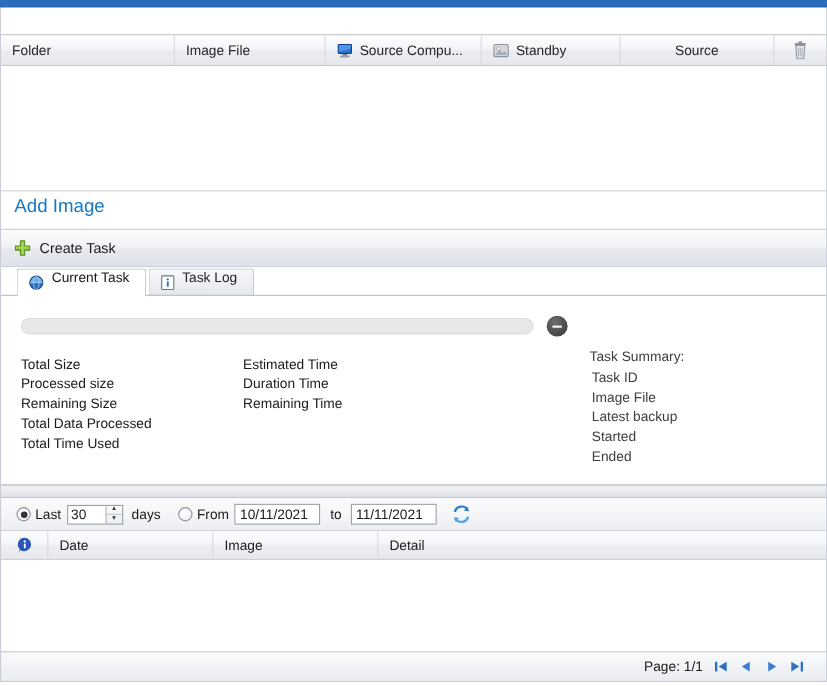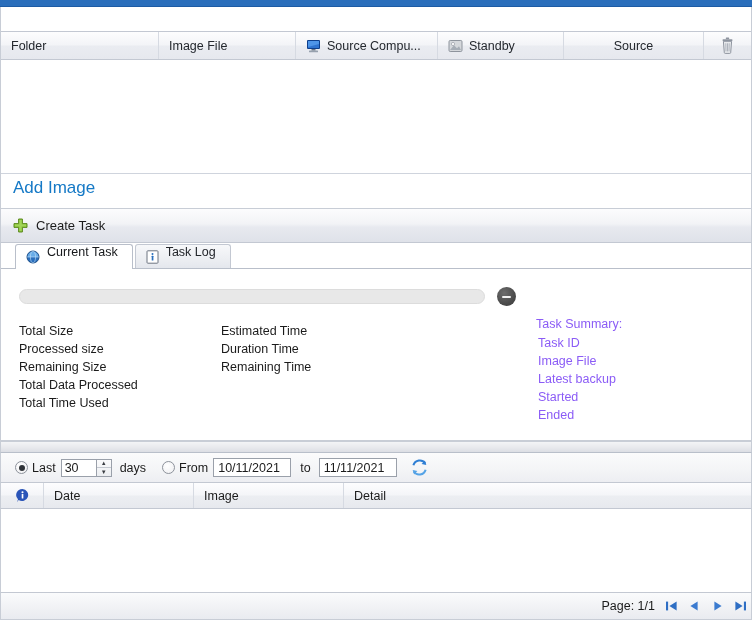--- a/index.html
+++ b/index.html
@@ -216,21 +216,21 @@
   .stats .col.a { left: 0; }
   .stats .col.b { left: 202px; }
   .stats div.item { white-space: nowrap; }
 
   .summary {
     position: absolute;
     top: 46px;
     left: 535px;
     font-size: 12.5px;
     line-height: 18px;
-    color: #8b5cf6;
+    color: #404040;
   }
   .summary .title { margin-bottom: 1px; }
   .summary .item { padding-left: 2px; white-space: nowrap; }
 
   
   .splitter {
     flex: 0 0 auto;
     height: 10px;
     background: linear-gradient(to bottom, #f3f4f6 0%, #e9eaee 50%, #dcdee4 100%);
     border-top: 1px solid #c8cdd6;
@@ -342,21 +342,21 @@
   }
 
   
   .pager {
     flex: 0 0 auto;
     height: 26px;
     display: flex;
     align-items: center;
     justify-content: flex-end;
     gap: 9px;
-    padding-right: 4px;
+    padding-right: 20px;
     background: linear-gradient(to bottom, #fafbfc 0%, #f1f2f5 55%, #e9ebf0 100%);
     border-top: 1px solid #c3c8d2;
     border-left: 1px solid #c8cdd6;
     border-right: 1px solid #c8cdd6;
     border-bottom: 1px solid #c8cdd6;
     font-size: 12.5px;
     color: #1b1b1b;
   }
   .pg-btn {
     display: flex; align-items: center; justify-content: center;

